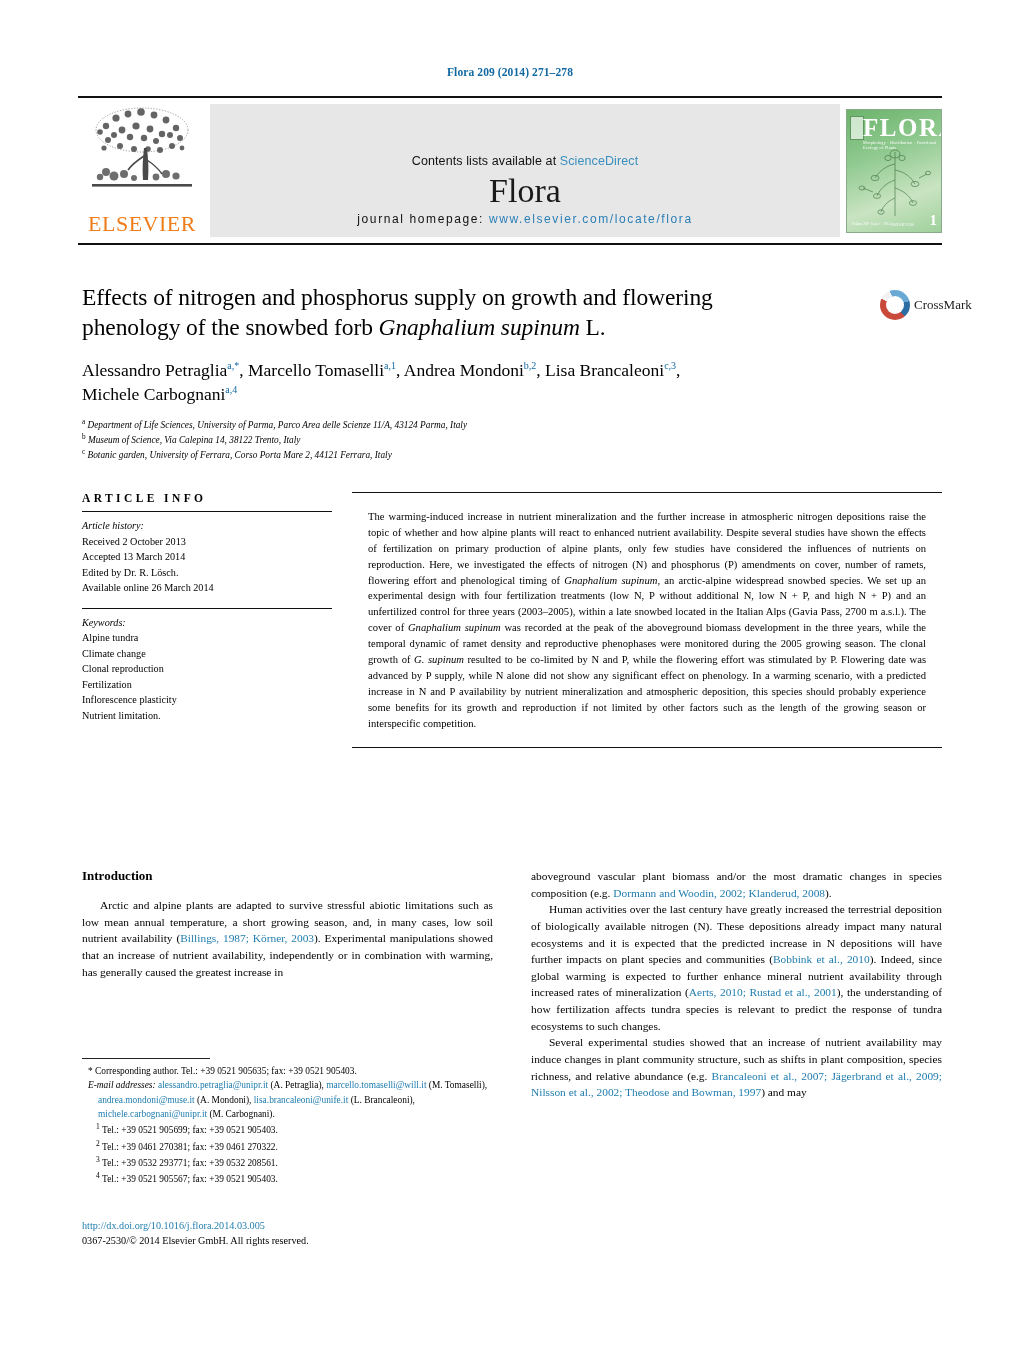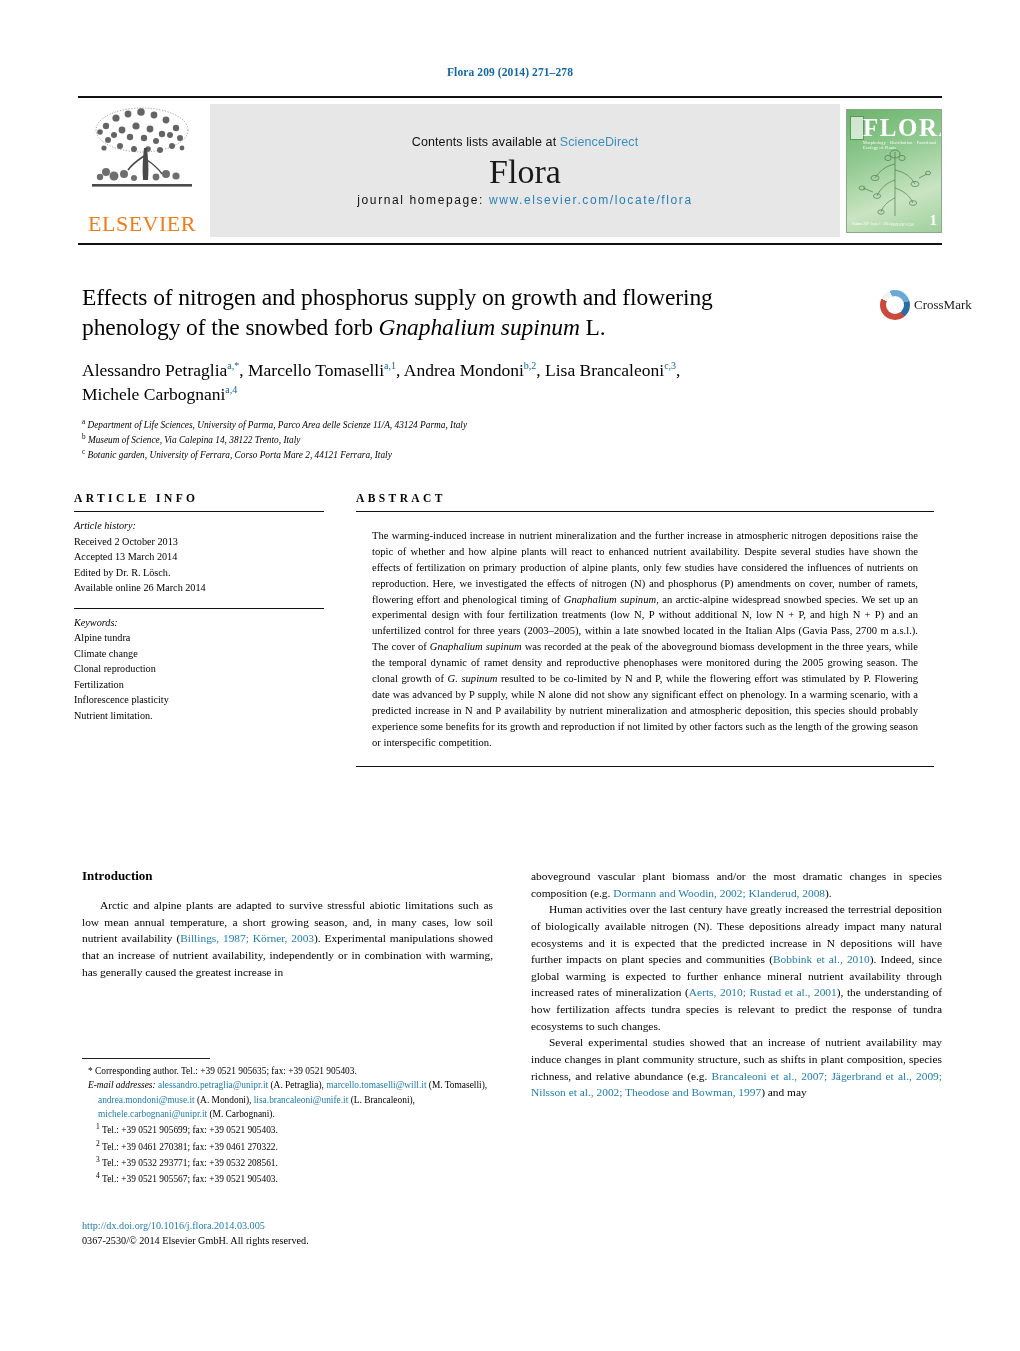--- a/index.html
+++ b/index.html
@@ -71,21 +71,21 @@
     color: #ef7d1a;
     line-height: 1;
     margin-top: 17px;
   }
   .contents-band {
     flex: 1 1 auto;
     background: #e7e7e7;
     margin: 0 6px 0 4px;
     display: flex;
     flex-direction: column;
-    justify-content: center;
+    justify-content: flex-end;
     padding: 11px 0 11px 0;
     box-sizing: border-box;
   }
   .contents-line {
     text-align: center;
     font-size: 12.5px;
     font-family: "Liberation Sans", sans-serif;
     color: #111;
     letter-spacing: .1px;
   }
@@ -232,24 +232,24 @@
     font-family: "Liberation Serif", serif;
     font-size: 13px;
     color: #222;
     margin-left: 4px;
   }
 
   
   .info-abstract {
     position: absolute;
     top: 492px;
-    left: 74px;
+    left: 82px;
     width: 860px;
     display: flex;
-    gap: 32px;
+    gap: 20px;
   }
   .col-info { width: 250px; flex: 0 0 250px; }
   .col-abstract { flex: 1 1 auto; }
 
   .sec-head {
     font-family: "Liberation Serif", serif;
     font-weight: bold;
     font-size: 11.5px;
     letter-spacing: 3.4px;
     margin: 0 0 7px 0;
@@ -489,21 +489,20 @@
         <div>Alpine tundra</div>
         <div>Climate change</div>
         <div>Clonal reproduction</div>
         <div>Fertilization</div>
         <div>Inflorescence plasticity</div>
         <div>Nutrient limitation.</div>
       </div>
     </div>
 
     <div class="col-abstract">
-      <div class="sec-head">ABSTRACT</div>
       <div class="rule-thick"></div>
       <p class="abstract-text"><span>The warming-induced increase in nutrient mineralization and the further increase in atmospheric nitrogen depositions raise the topic of whether and how alpine plants will react to enhanced nutrient availability. Despite several studies have shown the effects of fertilization on primary production of alpine plants, only few studies have considered the influences of nutrients on reproduction. Here, we investigated the effects of nitrogen (N) and phosphorus (P) amendments on cover, number of ramets, flowering effort and phenological timing of </span><span class="it">Gnaphalium supinum</span><span>, an arctic-alpine widespread snowbed species. We set up an experimental design with four fertilization treatments (low N, P without additional N, low N + P, and high N + P) and an unfertilized control for three years (2003–2005), within a late snowbed located in the Italian Alps (Gavia Pass, 2700 m a.s.l.). The cover of </span><span class="it">Gnaphalium supinum</span><span> was recorded at the peak of the aboveground biomass development in the three years, while the temporal dynamic of ramet density and reproductive phenophases were monitored during the 2005 growing season. The clonal growth of </span><span class="it">G. supinum</span><span> resulted to be co-limited by N and P, while the flowering effort was stimulated by P. Flowering date was advanced by P supply, while N alone did not show any significant effect on phenology. In a warming scenario, with a predicted increase in N and P availability by nutrient mineralization and atmospheric deposition, this species should probably experience some benefits for its growth and reproduction if not limited by other factors such as the length of the growing season or interspecific competition.</span></p>
       <div class="abstract-bottom-rule"></div>
     </div>
   </div>
 
   <div class="body-cols">
     <div class="bcol">
       <h2 class="section-title">Introduction</h2>
       <p class="body-p"><span>Arctic and alpine plants are adapted to survive stressful abiotic limitations such as low mean annual temperature, a short growing season, and, in many cases, low soil nutrient availability (</span><span class="ref">Billings, 1987; Körner, 2003</span><span>). Experimental manipulations showed that an increase of nutrient availability, independently or in combination with warming, has generally caused the greatest increase in</span></p>

